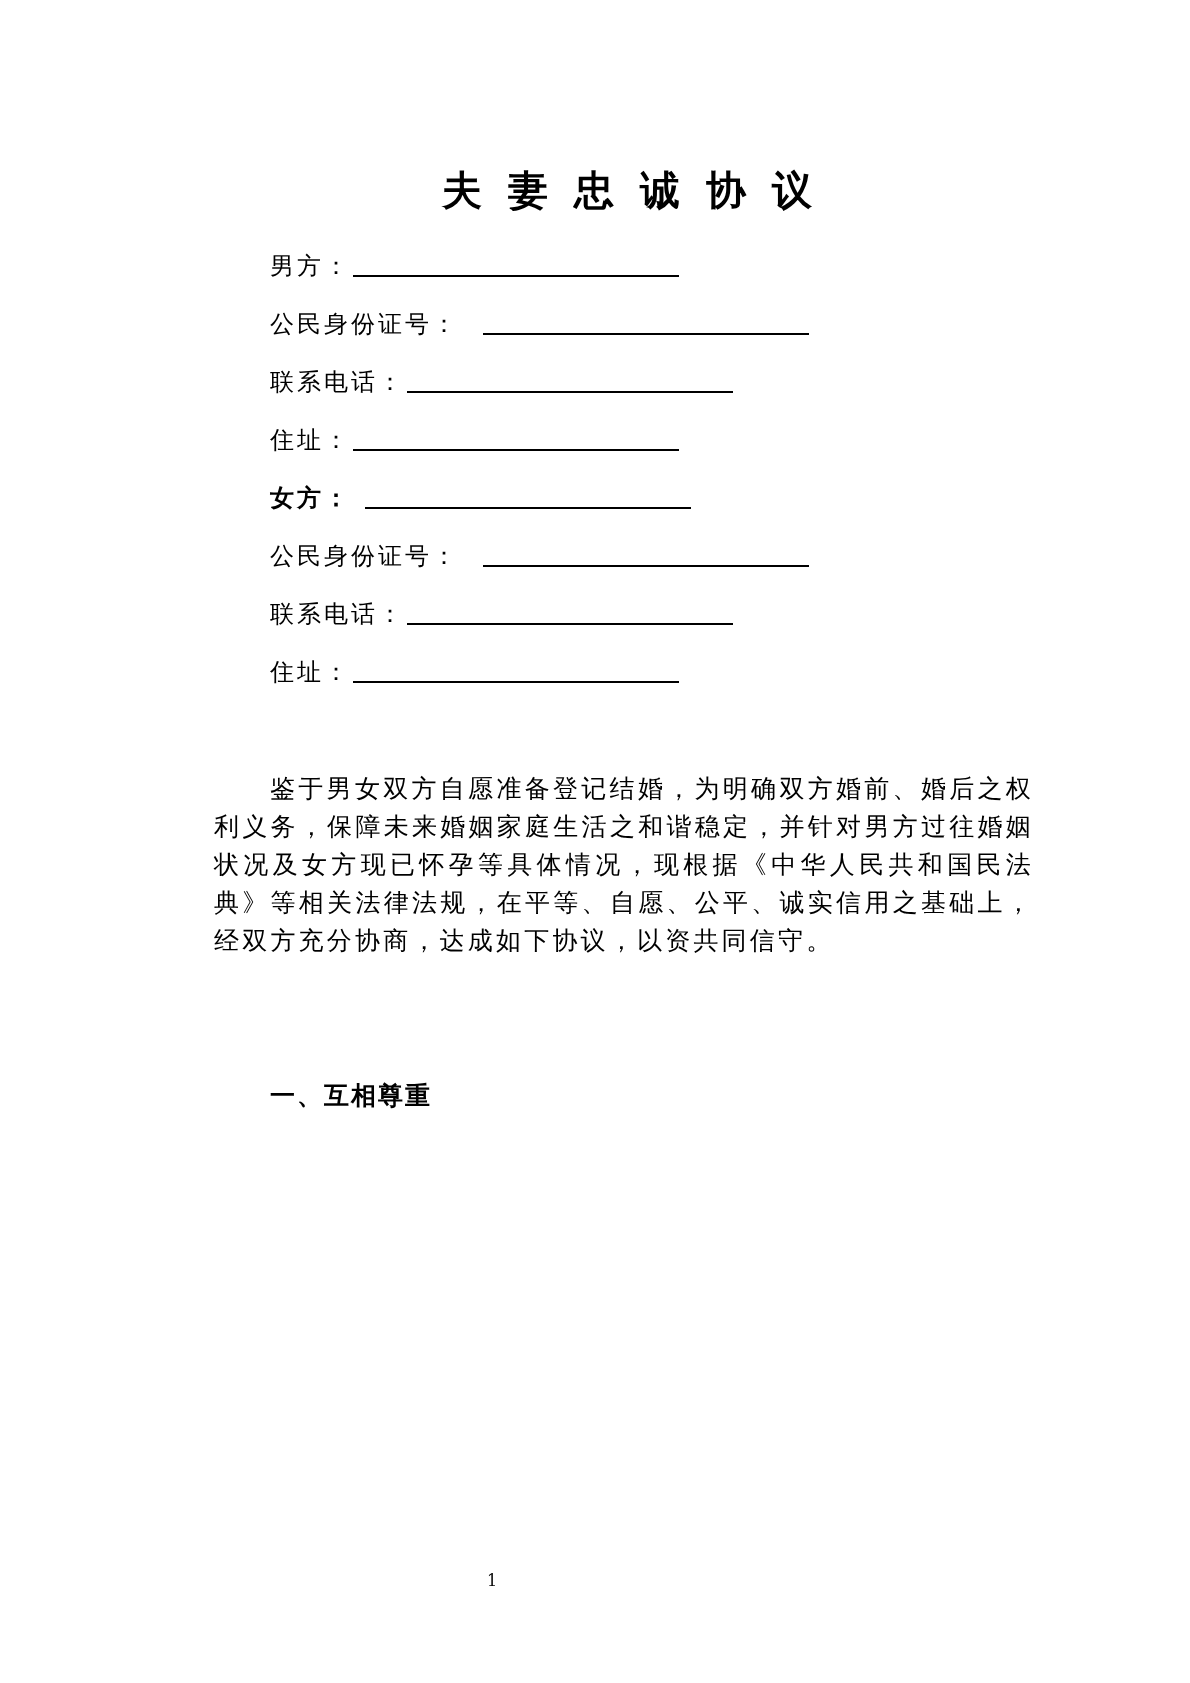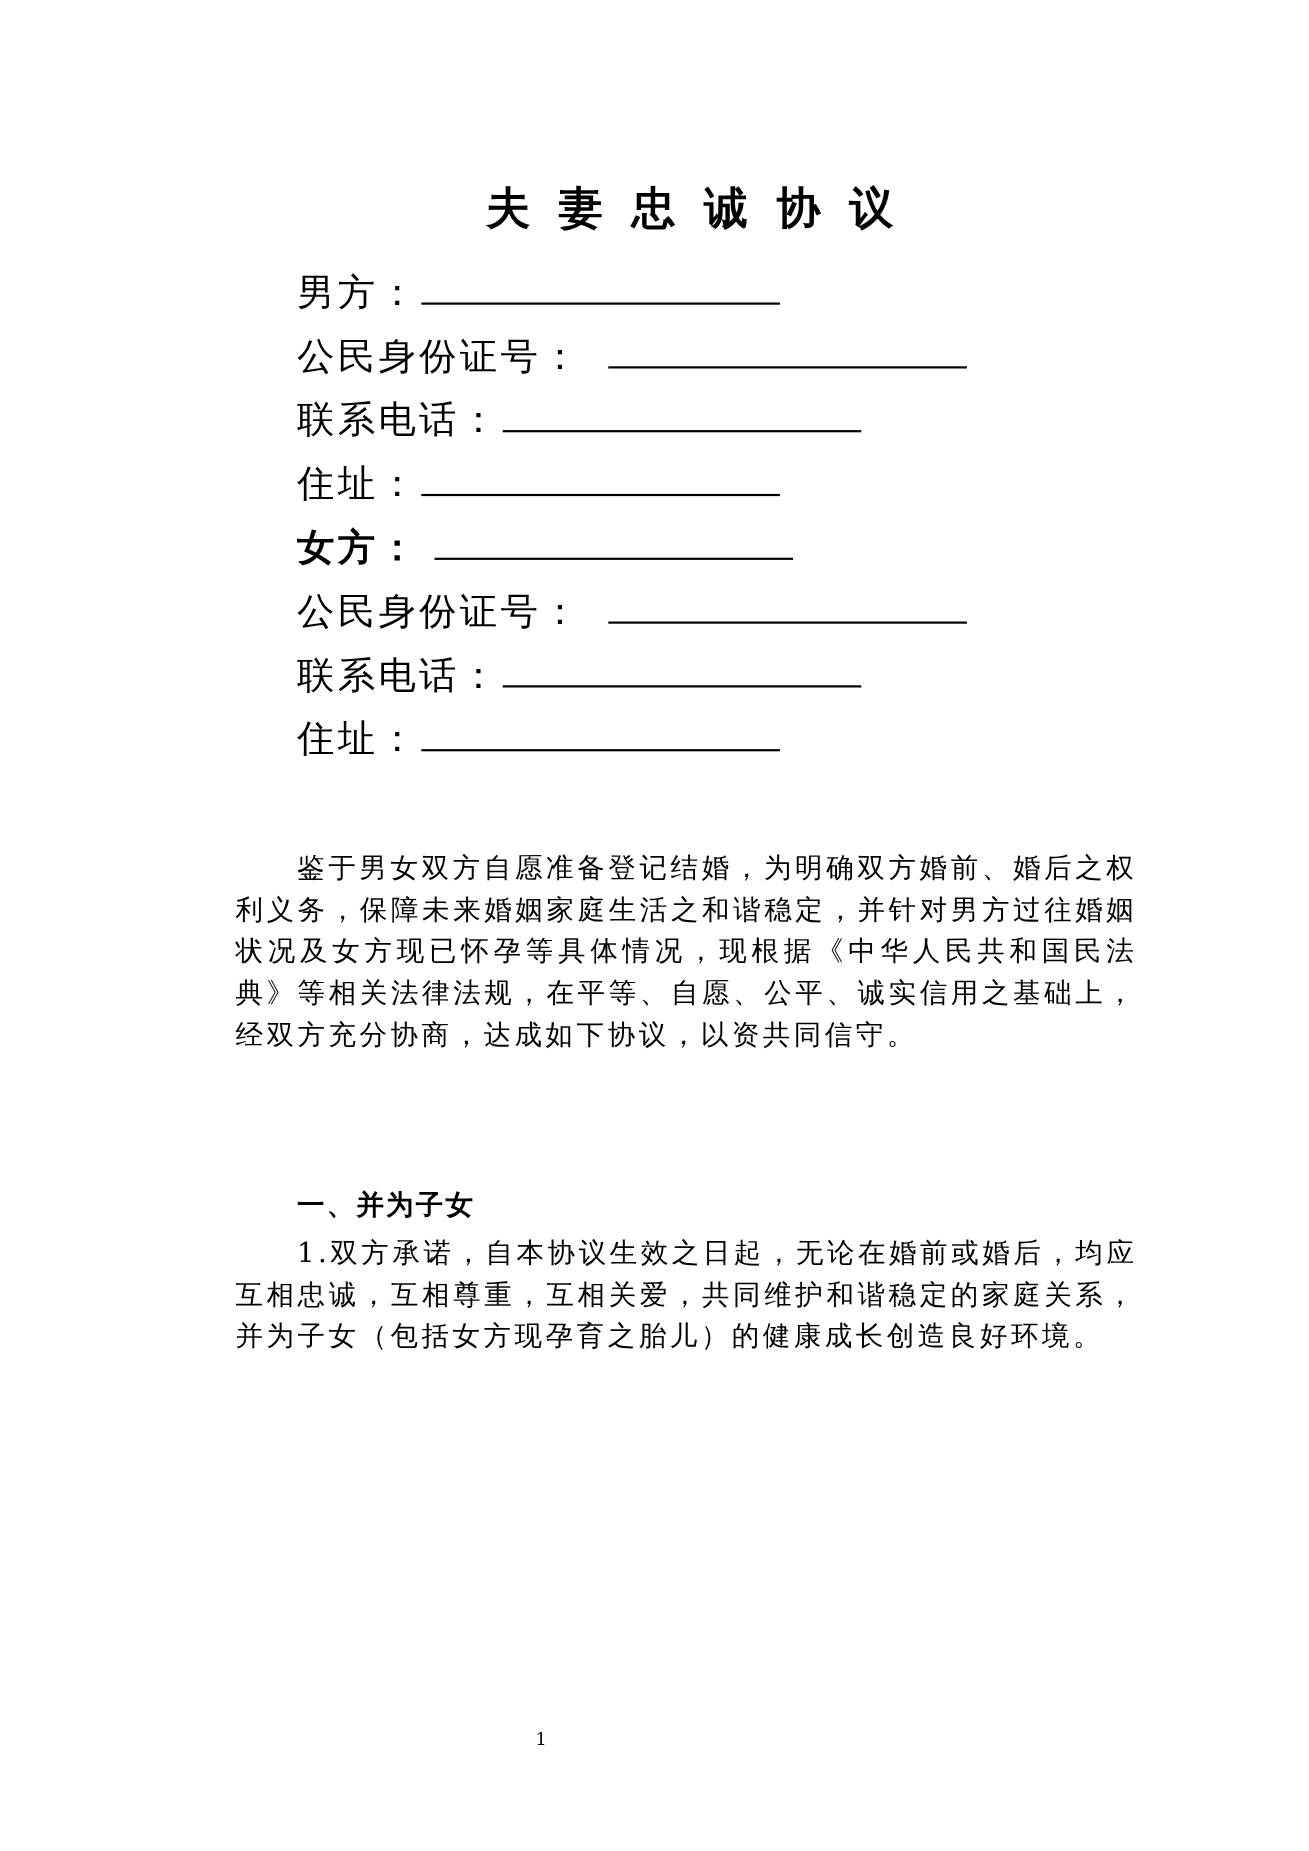--- a/index.html
+++ b/index.html
@@ -1,21 +1,21 @@
 <!DOCTYPE html>
 <html><head>
   <meta charset="utf-8">
   <style>
     html, body { margin: 0; padding: 0; background: #ffffff; }
     body { width: 1190px; height: 1683px; position: relative; overflow: hidden;
       font-family: "DejaVu Serif", "Liberation Serif", serif; color: #000; }
     .page { position: absolute; left: 0; top: 0; width: 1190px; height: 1469px; background: #fff; margin-left: 32px; }
     .title { position: absolute; top: 160px; left: 0; width: 1190px; text-align: center;
       font-size: 40px; font-weight: bold; letter-spacing: 26px; text-indent: 26px; line-height: 60px; }
-    .field { position: absolute; left: 238px; font-size: 34px; line-height: 40px; display: flex; align-items: flex-end; white-space: nowrap; }
+    .field { position: absolute; left: 238px; font-size: 24px; line-height: 40px; display: flex; align-items: flex-end; white-space: nowrap; }
     .field .label { letter-spacing: 3px; }
     .field .blank { display: inline-block; height: 0; border-bottom: 2px solid #000; margin-bottom: 9px; }
     .para { position: absolute; left: 182px; width: 820px; font-size: 25px; line-height: 38px; letter-spacing: 3.2px; text-align: justify; }
     .indent { text-indent: 56px; }
     .heading { position: absolute; left: 238px; font-size: 25px; font-weight: bold; line-height: 40px; letter-spacing: 2px; }
     .pagenum { position: absolute; top: 1570px; left: 450px; width: 20px; text-align: center; font-size: 16px; line-height: 22px; }
   </style>
 </head>
 <body>
 
@@ -51,18 +51,17 @@
     <span class="label">联系电话：</span>
     <span class="blank" style="width:326px; margin-left:2px;"></span>
   </div>
   <div class="field" style="top:652px;">
     <span class="label">住址：</span>
     <span class="blank" style="width:326px; margin-left:2px;"></span>
   </div>
 
   <p class="para indent" style="top:770px; margin:0;">鉴于男女双方自愿准备登记结婚，为明确双方婚前、婚后之权利义务，保障未来婚姻家庭生活之和谐稳定，并针对男方过往婚姻状况及女方现已怀孕等具体情况，现根据《中华人民共和国民法典》等相关法律法规，在平等、自愿、公平、诚实信用之基础上，经双方充分协商，达成如下协议，以资共同信守。</p>
 
-  <div class="heading" style="top:1076px;">一、并为子女</div>
+  <div class="heading" style="top:1076px;">一、互相尊重</div>
 
-  <p class="para indent" style="top:1120px; margin:0;">1.双方承诺，自本协议生效之日起，无论在婚前或婚后，均应互相忠诚，互相尊重，互相关爱，共同维护和谐稳定的家庭关系，并为子女（包括女方现孕育之胎儿）的健康成长创造良好环境。</p>
 
   <div class="pagenum">1</div>
 </div>
 
 </body></html>

